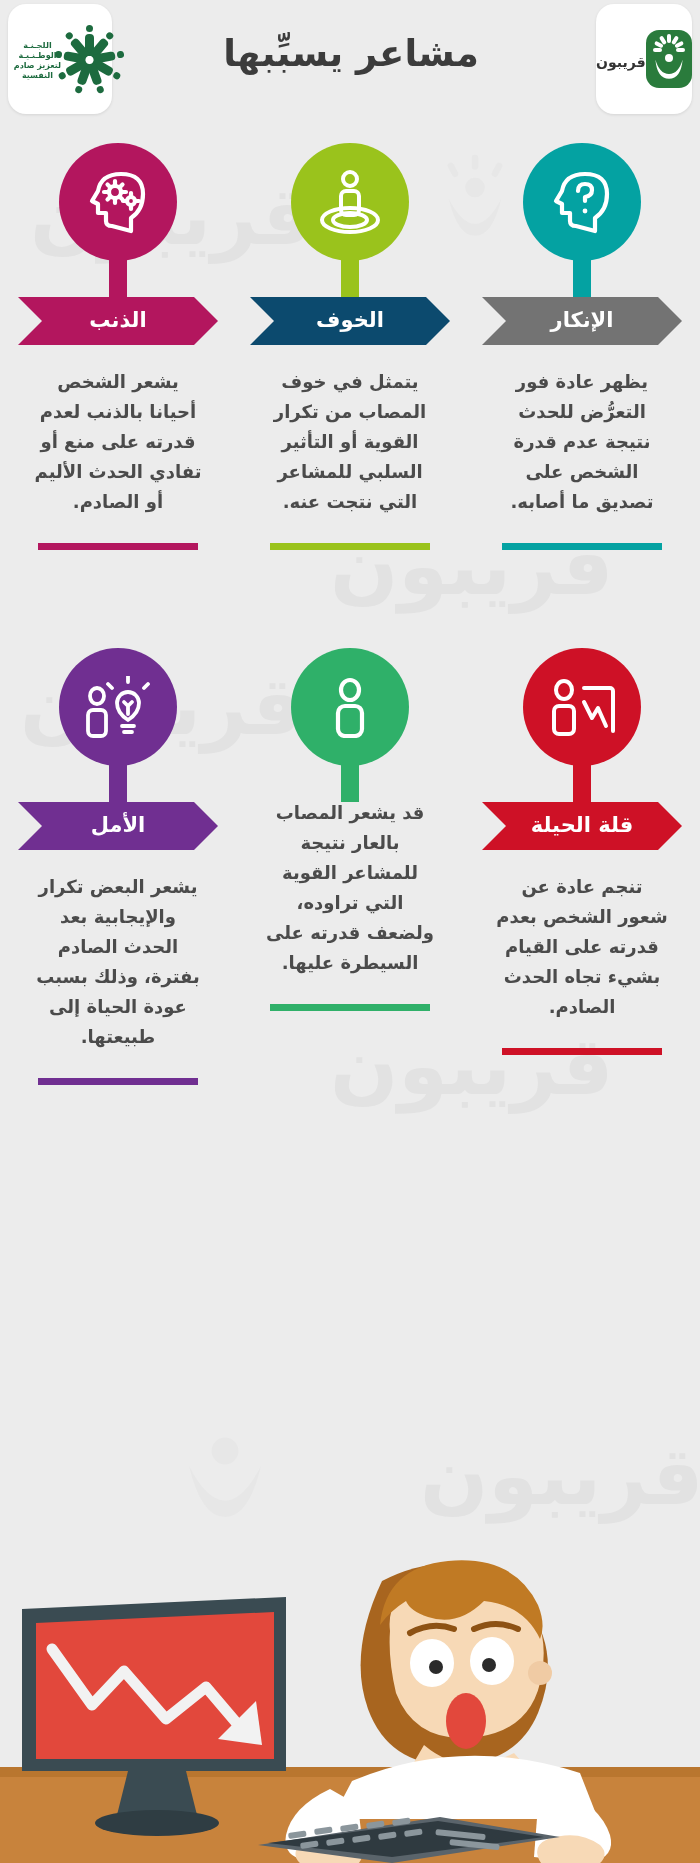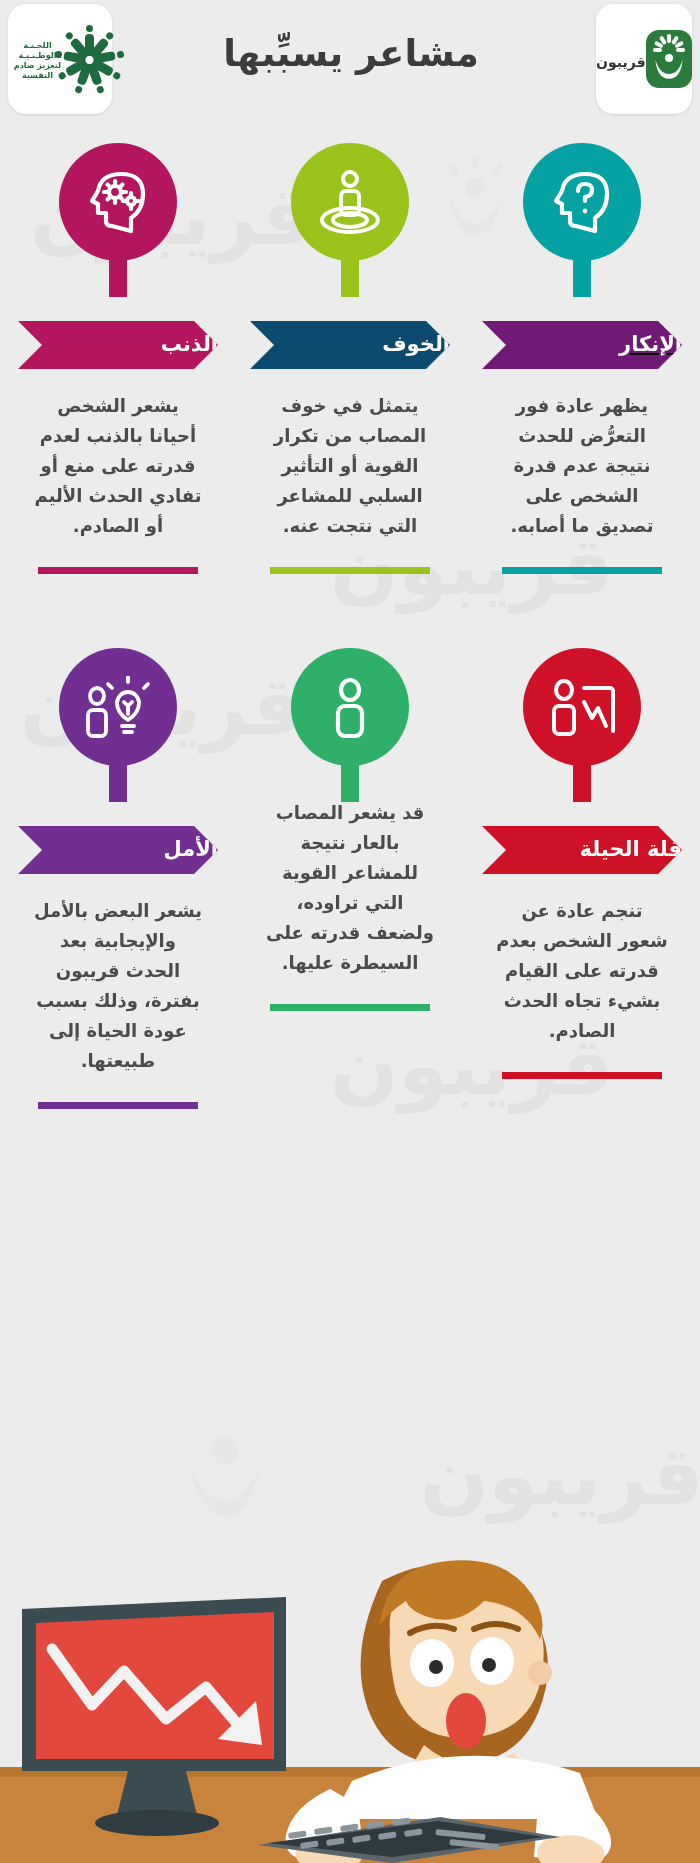--- a/index.html
+++ b/index.html
@@ -147,23 +147,24 @@
   }
   .stem{
     position:absolute;
     left:50%;margin-left:-9px;
     top:112px;
     width:18px;height:42px;
   }
   .banner{
     position:relative;
     height:48px;
-    margin-top:50px;
+    margin-top:26px;
     display:flex;
     align-items:center;
+    justify-content:center;
     clip-path:polygon(0 0, 88% 0, 100% 50%, 88% 100%, 0 100%, 12% 50%);
   }
   .banner-label{
     color:#fff;
     font-size:21px;
     font-weight:bold;
     line-height:1;
     padding-bottom:2px;
   }
   .desc{
@@ -272,21 +273,21 @@
           <svg width="62" height="68" viewBox="0 0 62 68" class="svg-icon">
             <g fill="none" stroke="#fff" stroke-width="4.2" stroke-linecap="round" stroke-linejoin="round">
               <path d="M44 63 V50 q12 -8 12 -24 Q56 6 34 6 Q14 6 11 23 L5 33 l6 3 v9 h8 v8 q0 5 6 5 z"></path>
               <path d="M27 23 q0 -7 7 -7 q7 0 7 6 q0 6 -7 7 v4"></path>
               <circle cx="34" cy="43" r="2.4" fill="#fff" stroke="none"></circle>
             </g>
           </svg>
         </div>
         <div class="stem" style="background:#04a2a2;"></div>
       </div>
-      <div class="banner" style="background:#701a75;text-decoration:underline;">
+      <div class="banner" style="background:#737373;">
         <span class="banner-label">الإنكار</span>
       </div>
       <div class="desc">يظهر عادة فور التعرُّض للحدث نتيجة عدم قدرة الشخص على تصديق ما أصابه.</div>
       <div class="rule" style="background:#04a2a2;"></div>
     </div>
 
     <div class="card col-b">
       <div class="circle-wrap">
         <div class="circle" style="background:#9ac31c;">
           <svg width="62" height="68" viewBox="0 0 62 68" class="svg-icon">
@@ -381,21 +382,21 @@
               <path d="M45 38 v-8 M45 30 l-4 -4 M45 30 l4 -4"></path>
               <path d="M45 6 v-6 M29 12 l-4 -4 M61 12 l4 -4"></path>
             </g>
           </svg>
         </div>
         <div class="stem" style="background:#702f91;"></div>
       </div>
       <div class="banner" style="background:#702f91;">
         <span class="banner-label">الأمل</span>
       </div>
-      <div class="desc">يشعر البعض بالأمل والإيجابية بعد الحدث قريبون بفترة، وذلك بسبب عودة الحياة إلى طبيعتها.</div>
+      <div class="desc">يشعر البعض تكرار والإيجابية بعد الحدث الصادم بفترة، وذلك بسبب عودة الحياة إلى طبيعتها.</div>
       <div class="rule" style="background:#702f91;"></div>
     </div>
   </div>
 
   <svg class="illo" viewBox="0 0 700 318">
 
     <rect x="0" y="222" width="700" height="96" fill="#c8833c"></rect>
     <rect x="0" y="222" width="700" height="10" fill="#b9762f"></rect>
 
     <g>

